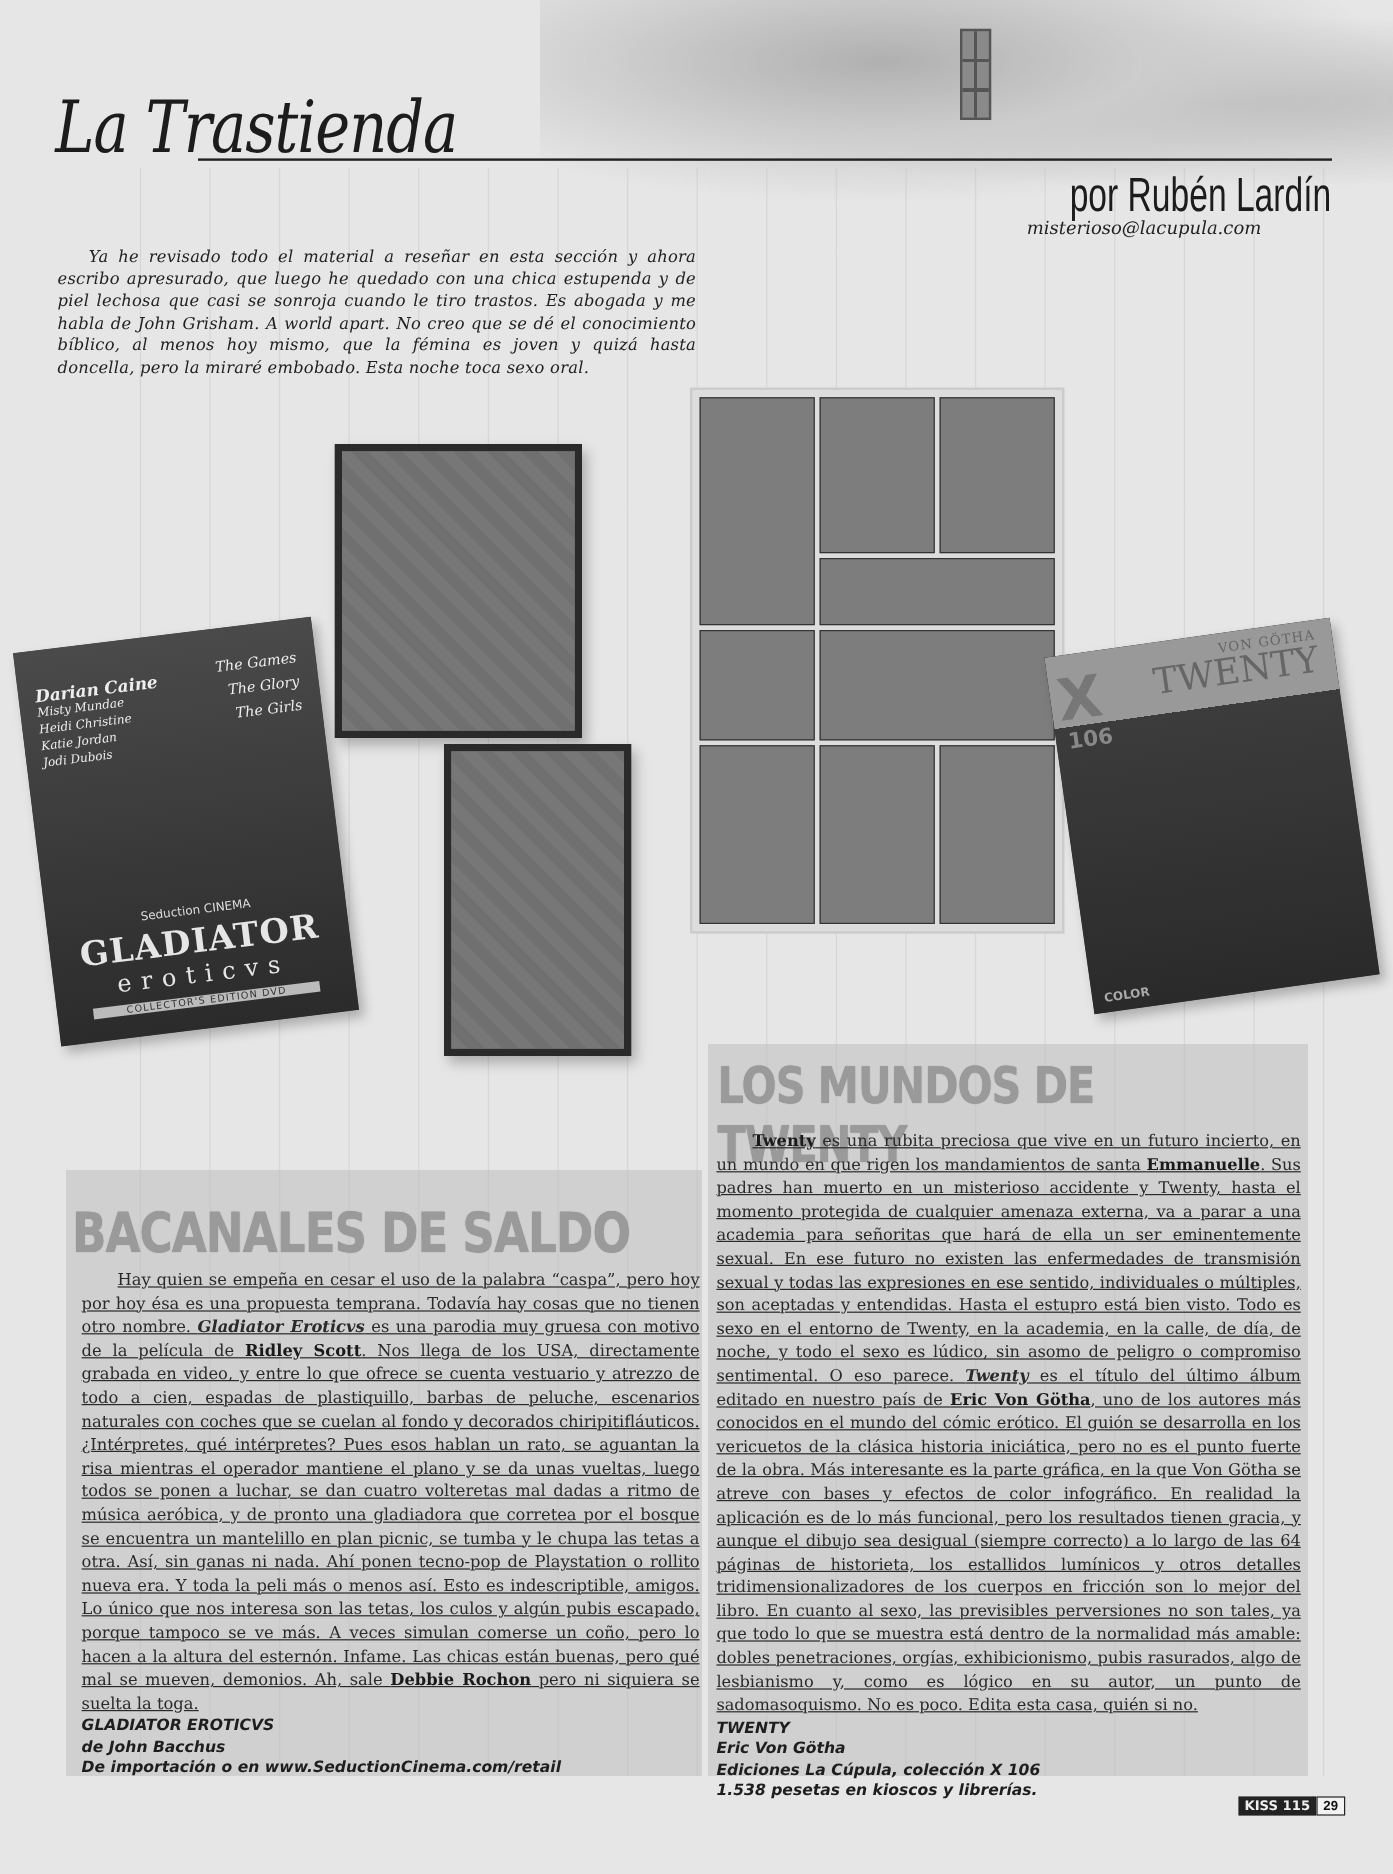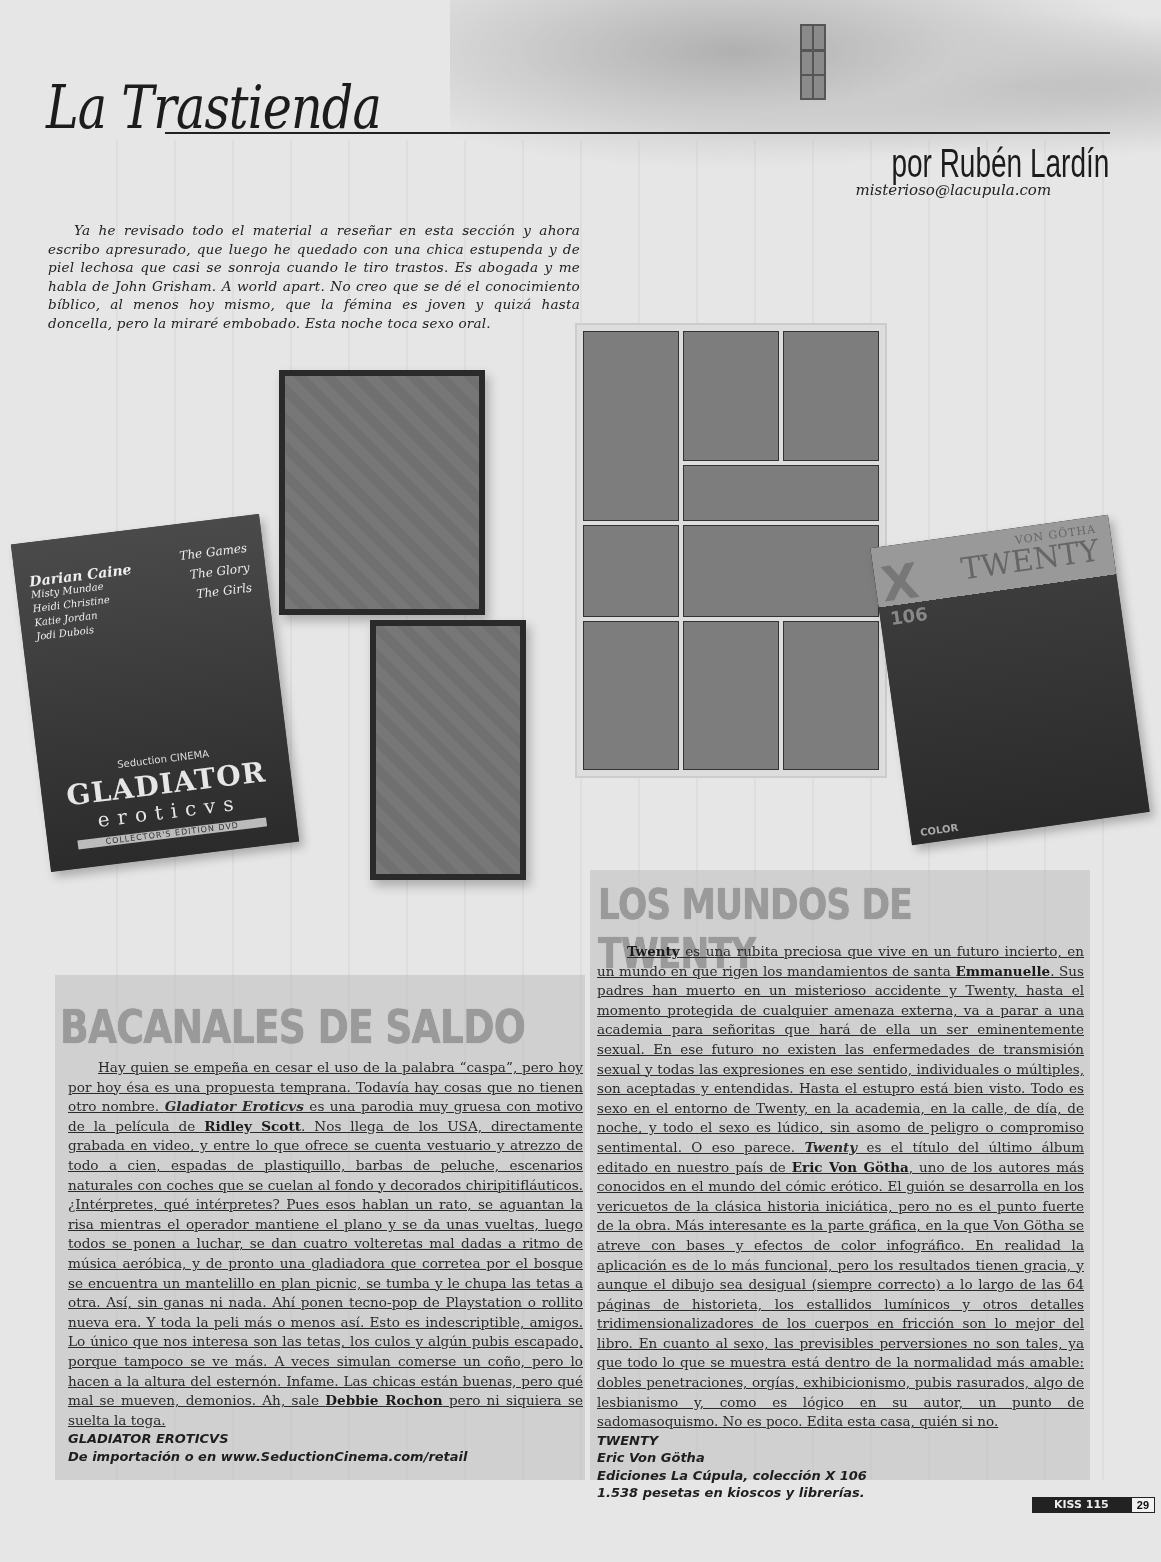--- a/index.html
+++ b/index.html
@@ -50,21 +50,21 @@
     transform: scaleX(0.7); transform-origin: right top; display: block; line-height: 40px;
   }
   .byline .email {
     font-family: "DejaVu Serif", serif; font-style: italic; font-size: 15px; color: #222;
     display: block; margin-top: -2px;
   }
   .intro {
     position: absolute; left: 48px; top: 205px; width: 532px;
     font-family: "DejaVu Serif", serif; font-style: italic;
     font-size: 13.6px; line-height: 18.6px; text-align: justify; text-indent: 26px;
-    color: #222; letter-spacing: 0.2px; margin-top: 16px;
+    color: #222; letter-spacing: 0.2px;
   }
   .img {
     position: absolute; background: #6b6b6b; border: 6px solid #2a2a2a;
     box-shadow: 4px 6px 10px rgba(0,0,0,0.25);
     overflow: hidden;
   }
   .img .ph {
     position: absolute; inset: 0;
     background: repeating-linear-gradient(45deg, #777 0 10px, #707070 10px 20px);
   }
@@ -153,21 +153,21 @@
 
   .credits {
     font-family: "DejaVu Sans", sans-serif; font-weight: bold; font-style: italic;
     font-size: 13px; line-height: 17.5px; color: #1e1e1e; text-indent: 0;
   }
 
   .folio {
     position: absolute; left: 1032px; top: 1497px; height: 16px; display: flex;
     font-family: "DejaVu Sans", sans-serif; font-size: 11px; font-weight: bold;
   }
-  .folio .mag { background: #222; color: #eee; padding: 0 22px; line-height: 16px; }
+  .folio .mag { background: #222; color: #eee; padding: 0 5px; line-height: 16px; }
   .folio .pg { background: #f2f2f2; color: #111; border: 1px solid #222; padding: 0 5px; line-height: 14px; font-family: Liberation Sans, sans-serif; }
 </style>
 </head>
 <body>
 
 <div class="page">
   <div class="stripes"></div>
   <div class="cloud"></div>
   <div class="door"></div>
 
@@ -234,20 +234,21 @@
   </div>
 
   <div class="panel panel-left"></div>
   <div class="panel panel-right"></div>
 
   <h2 class="h2 h2-left">BACANALES DE SALDO</h2>
   <div class="body body-left">
     <p><span>Hay quien se empeña en cesar el uso de la palabra “caspa”, pero hoy por hoy ésa es una propuesta temprana. Todavía hay cosas que no tienen otro nombre. </span><i>Gladiator Eroticvs</i><span> es una parodia muy gruesa con motivo de la película de </span><b>Ridley Scott</b><span>. Nos llega de los USA, directamente grabada en video, y entre lo que ofrece se cuenta vestuario y atrezzo de todo a cien, espadas de plastiquillo, barbas de peluche, escenarios naturales con coches que se cuelan al fondo y decorados chiripitifláuticos. ¿Intérpretes, qué intérpretes? Pues esos hablan un rato, se aguantan la risa mientras el operador mantiene el plano y se da unas vueltas, luego todos se ponen a luchar, se dan cuatro volteretas mal dadas a ritmo de música aeróbica, y de pronto una gladiadora que corretea por el bosque se encuentra un mantelillo en plan picnic, se tumba y le chupa las tetas a otra. Así, sin ganas ni nada. Ahí ponen tecno-pop de Playstation o rollito nueva era. Y toda la peli más o menos así. Esto es indescriptible, amigos. Lo único que nos interesa son las tetas, los culos y algún pubis escapado, porque tampoco se ve más. A veces simulan comerse un coño, pero lo hacen a la altura del esternón. Infame. Las chicas están buenas, pero qué mal se mueven, demonios. Ah, sale </span><b>Debbie Rochon</b><span> pero ni siquiera se suelta la toga.</span></p>
     <div class="credits">
       <div>GLADIATOR EROTICVS</div>
+      <div>de John Bacchus</div>
       <div>De importación o en www.SeductionCinema.com/retail</div>
     </div>
   </div>
 
   <h2 class="h2 h2-right">LOS MUNDOS DE TWENTY</h2>
   <div class="body body-right">
     <p><b>Twenty</b><span> es una rubita preciosa que vive en un futuro incierto, en un mundo en que rigen los mandamientos de santa </span><b>Emmanuelle</b><span>. Sus padres han muerto en un misterioso accidente y Twenty, hasta el momento protegida de cualquier amenaza externa, va a parar a una academia para señoritas que hará de ella un ser eminentemente sexual. En ese futuro no existen las enfermedades de transmisión sexual y todas las expresiones en ese sentido, individuales o múltiples, son aceptadas y entendidas. Hasta el estupro está bien visto. Todo es sexo en el entorno de Twenty, en la academia, en la calle, de día, de noche, y todo el sexo es lúdico, sin asomo de peligro o compromiso sentimental. O eso parece. </span><i>Twenty</i><span> es el título del último álbum editado en nuestro país de </span><b>Eric Von Götha</b><span>, uno de los autores más conocidos en el mundo del cómic erótico. El guión se desarrolla en los vericuetos de la clásica historia iniciática, pero no es el punto fuerte de la obra. Más interesante es la parte gráfica, en la que Von Götha se atreve con bases y efectos de color infográfico. En realidad la aplicación es de lo más funcional, pero los resultados tienen gracia, y aunque el dibujo sea desigual (siempre correcto) a lo largo de las 64 páginas de historieta, los estallidos lumínicos y otros detalles tridimensionalizadores de los cuerpos en fricción son lo mejor del libro. En cuanto al sexo, las previsibles perversiones no son tales, ya que todo lo que se muestra está dentro de la normalidad más amable: dobles penetraciones, orgías, exhibicionismo, pubis rasurados, algo de lesbianismo y, como es lógico en su autor, un punto de sadomasoquismo. No es poco. Edita esta casa, quién si no.</span></p>
     <div class="credits">
       <div>TWENTY</div>
       <div>Eric Von Götha</div>

